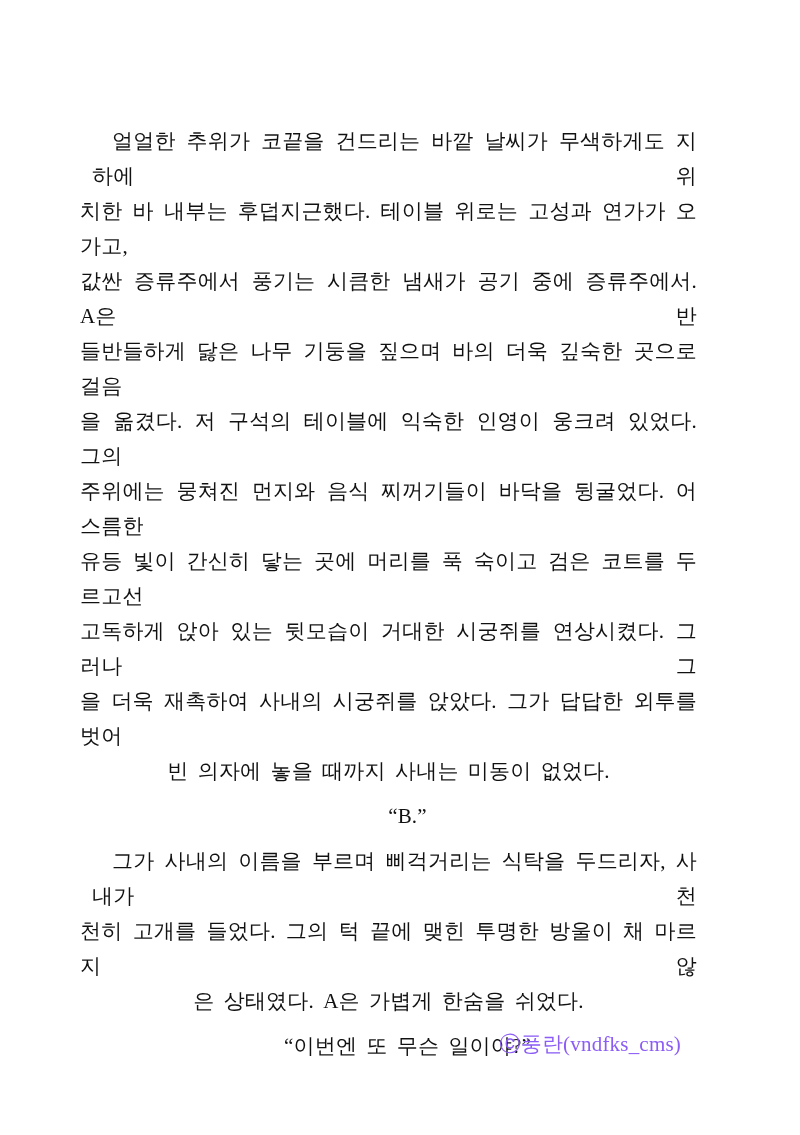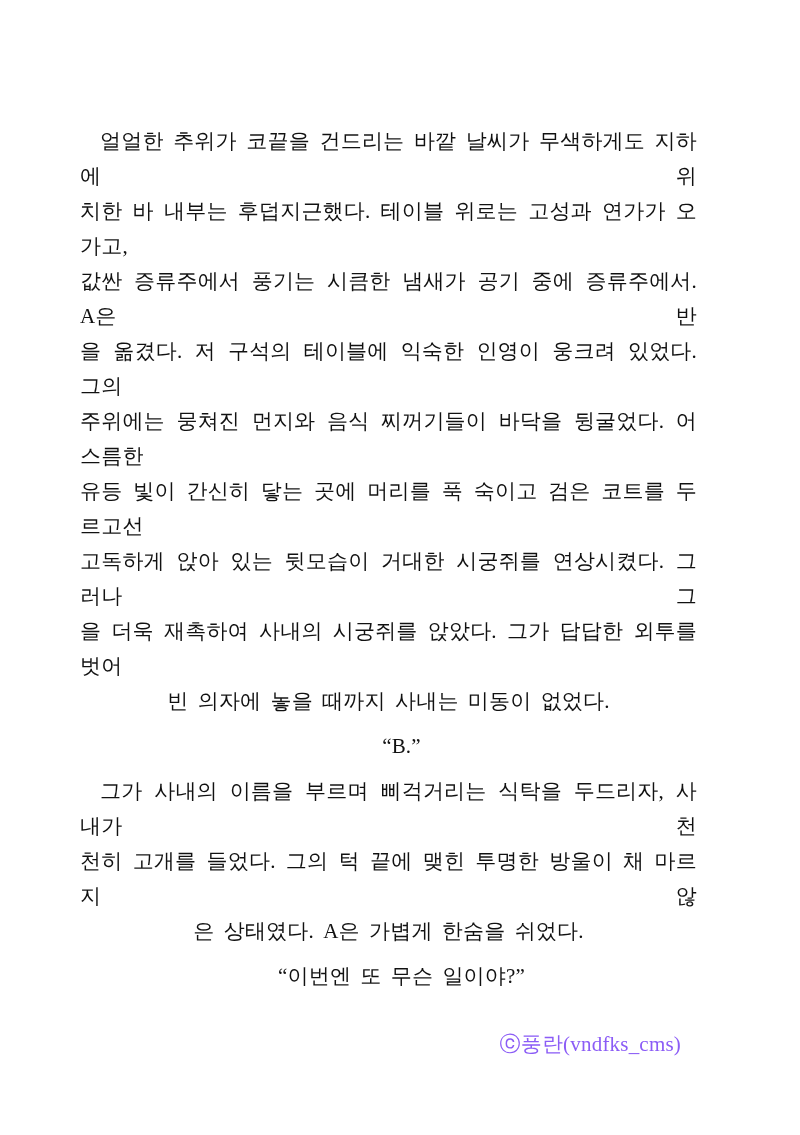--- a/index.html
+++ b/index.html
@@ -25,41 +25,42 @@
     letter-spacing: 0.2px;
     word-spacing: 0.18em;
     white-space: normal;
     text-align: center;
   }
   
   .line.fill {
     text-align: justify;
     text-align-last: justify;
   }
-  .line.first { text-indent: 20px; }
+  .line.first { text-indent: 20px; margin-left: 12px; }
   .paragraph.dialogue .line.first { text-indent: 26px; }
   .footer {
     position: absolute;
     top: 1031px;
     right: 119px;
     font-size: 21px;
     line-height: 26px;
     color: #8b5cf6;
     letter-spacing: 0.2px;
   }
 </style>
 </head>
 <body>
 
 <div class="page">
   <main class="content">
       <div class="paragraph narration">
         <div class="line fill first">얼얼한 추위가 코끝을 건드리는 바깥 날씨가 무색하게도 지하에 위</div>
         <div class="line fill">치한 바 내부는 후덥지근했다. 테이블 위로는 고성과 연가가 오가고,</div>
         <div class="line fill">값싼 증류주에서 풍기는 시큼한 냄새가 공기 중에 증류주에서. A은 반</div>
+        <div class="line fill">들반들하게 닳은 나무 기둥을 짚으며 바의 더욱 깊숙한 곳으로 걸음</div>
         <div class="line fill">을 옮겼다. 저 구석의 테이블에 익숙한 인영이 웅크려 있었다. 그의</div>
         <div class="line fill">주위에는 뭉쳐진 먼지와 음식 찌꺼기들이 바닥을 뒹굴었다. 어스름한</div>
         <div class="line fill">유등 빛이 간신히 닿는 곳에 머리를 푹 숙이고 검은 코트를 두르고선</div>
         <div class="line fill">고독하게 앉아 있는 뒷모습이 거대한 시궁쥐를 연상시켰다. 그러나 그</div>
         <div class="line fill">을 더욱 재촉하여 사내의 시궁쥐를 앉았다. 그가 답답한 외투를 벗어</div>
         <div class="line">빈 의자에 놓을 때까지 사내는 미동이 없었다.</div>
       </div>
       <div class="paragraph dialogue">
         <div class="line first">“B.”</div>
       </div>

